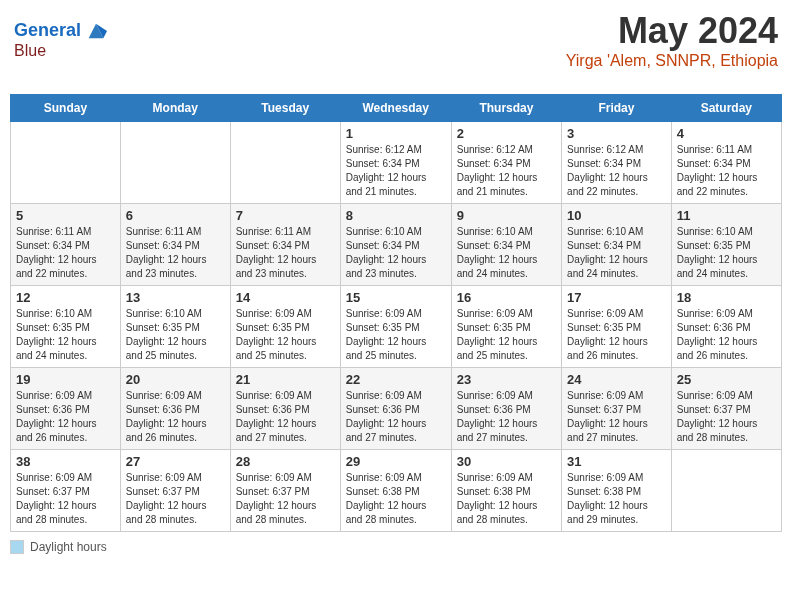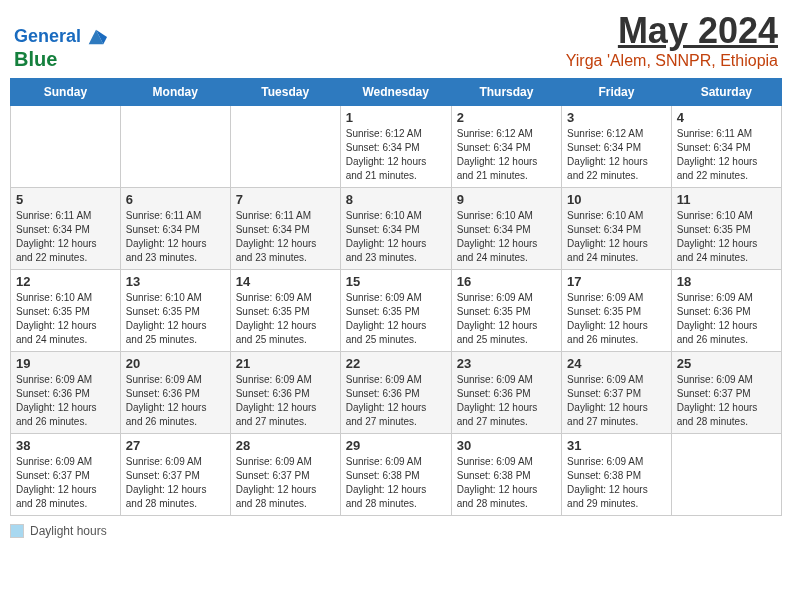--- a/index.html
+++ b/index.html
@@ -6,22 +6,22 @@
     body {
       font-family: Arial, sans-serif;
       background: #fff;
       width: 792px;
       min-height: 612px;
       padding: 10px;
     }
     .header {
       display: flex;
       justify-content: space-between;
-      align-items: flex-end;
-      margin-bottom: 8px;
+      align-items: center;
+      margin-bottom: 24px;
       padding: 0 4px;
     }
     .logo {
       display: flex;
       align-items: center;
       gap: 0;
     }
     .logo-text {
       font-size: 18px;
       font-weight: bold;
@@ -36,21 +36,20 @@
       height: 22px;
       margin-left: 2px;
     }
     .title-block {
       text-align: right;
     }
     .month-title {
       font-size: 36px;
       font-weight: bold;
       color: #333;
-      text-decoration: underline;
     }
     .subtitle {
       font-size: 16px;
       color: #c2410c;
     }
     .calendar {
       width: 100%;
       border-collapse: collapse;
       font-size: 11px;
     }
@@ -111,21 +110,21 @@
   <div class="logo">
     <div>
       <div style="display:flex;align-items:center;gap:2px;">
         <span class="logo-text"><span>General</span></span>
         <svg class="logo-icon" viewBox="0 0 30 30">
           <polygon points="5,25 15,5 25,25" fill="#2e7abf"></polygon>
           <polygon points="15,5 25,25 30,15" fill="#1a6bbf"></polygon>
         </svg>
       </div>
       <div style="display:flex;align-items:center;">
-        <span class="logo-text" style="color:#15803d;font-weight:bold;font-size:20px;">Blue</span>
+        <span class="logo-text" style="color:#7f1d1d;font-weight:normal;font-size:16px;">Blue</span>
       </div>
     </div>
   </div>
   <div class="title-block">
     <div class="month-title">May 2024</div>
     <div class="subtitle">Yirga 'Alem, SNNPR, Ethiopia</div>
   </div>
 </div>
 
 <table class="calendar">

